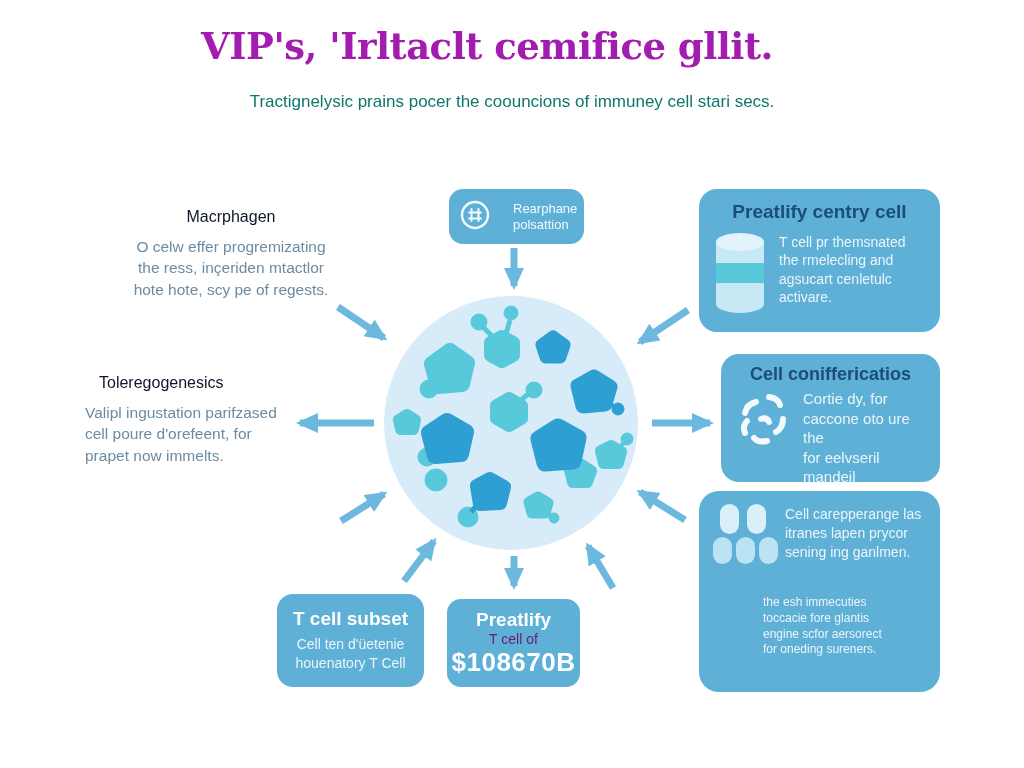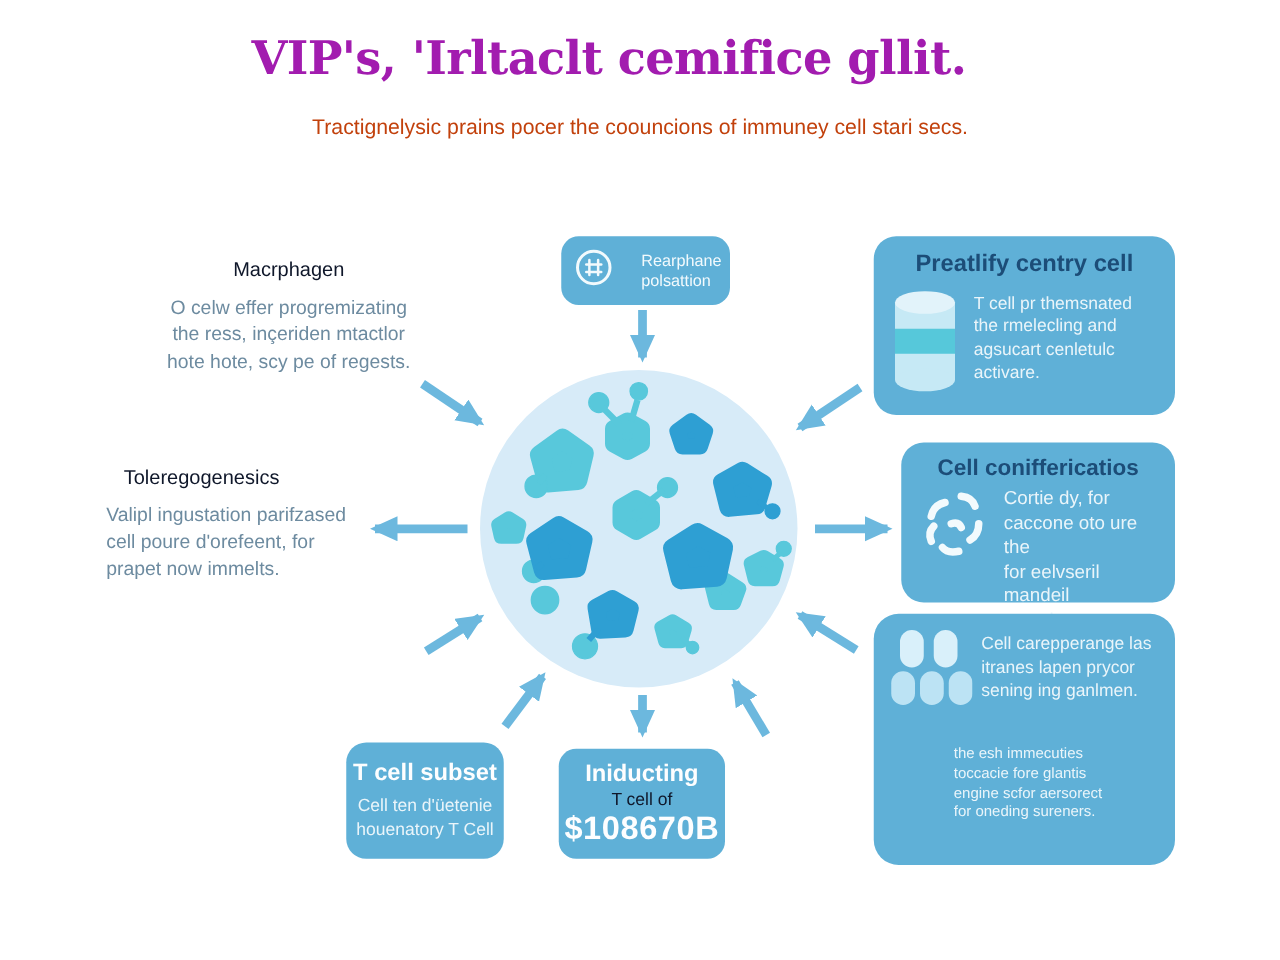--- a/index.html
+++ b/index.html
@@ -5,21 +5,21 @@
   html,body{margin:0;padding:0;background:#fff;}
   #canvas{position:relative;width:1024px;height:768px;background:#ffffff;overflow:hidden;
           font-family:"Liberation Sans", sans-serif;}
   .abs{position:absolute;}
   .pre{white-space:pre-line;}
 
   
   .title{top:24px;left:0;width:974px;text-align:center;
          font-family:"DejaVu Serif", serif;font-weight:bold;font-size:37px;
          color:#a21caf;letter-spacing:-0.5px;}
-  .subtitle{top:92px;left:0;width:1024px;text-align:center;font-size:17px;color:#c2410c;}
+  .subtitle{top:92px;left:0;width:1024px;text-align:center;font-size:17px;color:#0f766e;}
 
   
   .blk{color:#6D8BA0;font-size:15.5px;line-height:1.38;}
   .blk h3{margin:0 0 8px 0;font-size:16px;font-weight:normal;color:#0f172a;}
   .blk-macro{left:100px;top:206px;width:262px;text-align:center;}
   .blk-toler{left:85px;top:372px;width:240px;text-align:left;}
   .blk-toler h3{margin-left:14px;}
 
   
   .bluebox{background:#5FB0D7;border-radius:18px;color:#EAF5FA;box-sizing:border-box;}
@@ -40,24 +40,24 @@
 
   .box-tall{left:699px;top:491px;width:241px;height:201px;border-radius:20px;}
   .box-tall .p1{position:absolute;left:86px;top:14px;font-size:14px;line-height:1.35;}
   .box-tall .p2{position:absolute;left:64px;top:104px;font-size:12px;line-height:1.32;}
   .box-tall .ppl{position:absolute;left:13px;top:10px;}
 
   .box-bottom{text-align:center;display:flex;flex-direction:column;justify-content:center;
               align-items:center;}
   .box-bottom .t{font-size:19px;font-weight:bold;color:#FDFEFF;margin-bottom:5px;}
   .box-bottom .b{font-size:14px;line-height:1.35;color:#EAF5FA;}
-  .box-tsub{left:277px;top:594px;width:126px;height:93px;border-radius:16px;}
+  .box-tsub{left:277px;top:594px;width:147px;height:93px;border-radius:16px;}
   .box-reg{left:447px;top:599px;width:133px;height:88px;border-radius:14px;}
   .box-reg .t{margin-bottom:0;}
-  .box-reg .sub{font-size:14px;color:#0f172a;}
+  .box-reg .sub{font-size:14px;color:#701a75;}
   .box-reg .val{font-size:26px;font-weight:bold;color:#FDFEFF;letter-spacing:0.5px;}
   .box-indu{left:595px;top:591px;width:149px;height:95px;border-radius:18px;
             border:3px solid #E9F4FA;}
 
   
   .cell-circle{left:384px;top:296px;width:254px;height:254px;border-radius:50%;
                background:#D7EBF8;}
   .overlay{left:0;top:0;pointer-events:none;}
 </style>
 </head>
@@ -222,19 +222,19 @@
 for oneding sureners.</div>
   </div>
 
   <div class="abs bluebox box-bottom box-tsub">
     <div class="t">T cell subset</div>
     <div class="b pre">Cell ten d'üetenie
 houenatory T Cell</div>
   </div>
 
   <div class="abs bluebox box-bottom box-reg">
-    <div class="t">Iniducting</div>
+    <div class="t">Preatlify</div>
     <div class="sub">T cell of</div>
     <div class="val">$108670B</div>
   </div>
 
 
 </div>
 
 </body></html>

